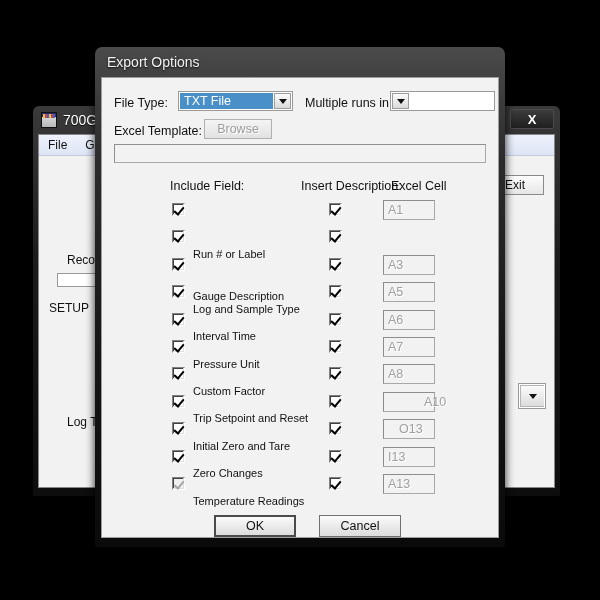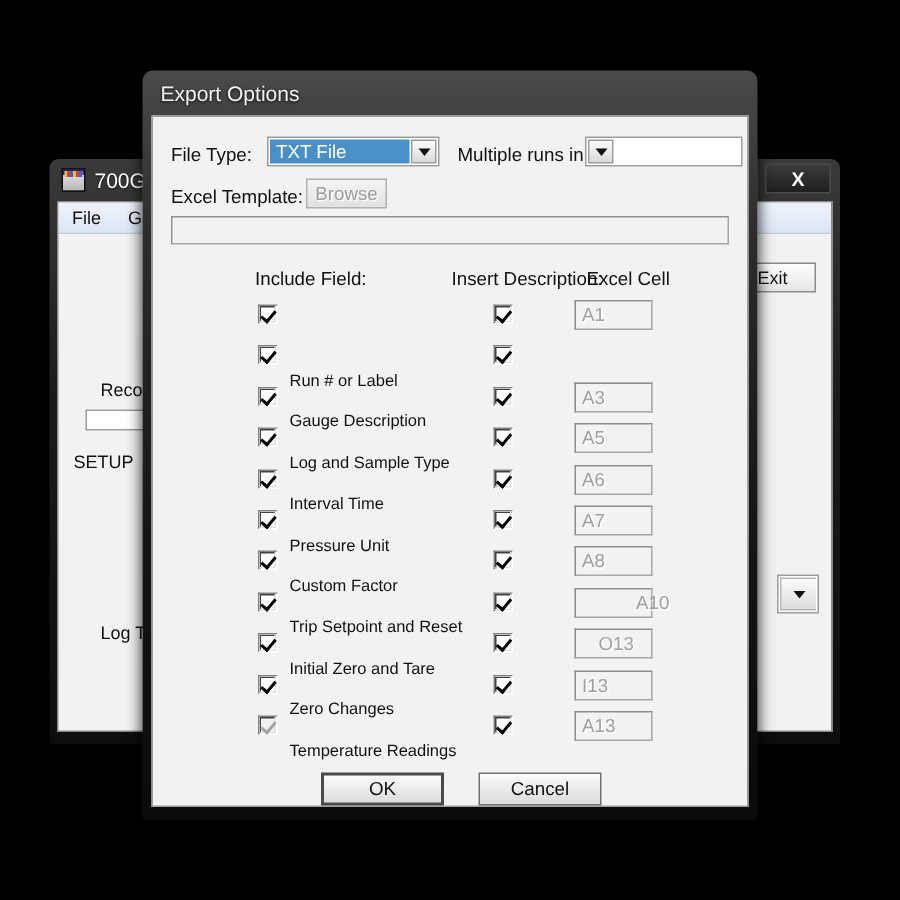--- a/index.html
+++ b/index.html
@@ -408,21 +408,21 @@
       </div>
 
       <div class="dlg-label" style="left:203px; top:18px;">Multiple runs in:</div>
       <div class="combo" style="left:288px; top:13px; width:105px;">
         <span class="combo-btn">
             <span class="arrow-dn"></span>
           </span>
       </div>
 
       <div class="dlg-label" style="left:12px; top:46px;">Excel Template:</div>
-      <div class="btn-browse" style="left:102px; top:41px; width:54px;">Browse</div>
+      <div class="btn-browse" style="left:102px; top:41px; width:68px;">Browse</div>
 
       <div class="text-wide" style="left:12px; top:66px; right:12px;" title=""></div>
 
       <div class="dlg-label" style="left:68px; top:101px;">Include Field:</div>
       <div class="dlg-label" style="left:199px; top:101px;">Insert Description:</div>
       <div class="dlg-label" style="left:289px; top:101px;">Excel Cell</div>
 
       <div id="rows-container">
           <div class="chk-row" style="top: 124px;">
             <div class="chkbox" style="left: 70px; top: 1px;">
@@ -431,21 +431,21 @@
             <span class="chk-label" style="left: 91px; top: 1px;">Run # or Label</span>
             <div class="chkbox" style="left: 227px; top: 1px;">
               <span class="chkmark"></span>
             </div>
             <div class="cell-box" style="left: 281px; top: -2px;">A1</div>
           </div>
           <div class="chk-row" style="top: 151.4px;">
             <div class="chkbox" style="left: 70px; top: 1px;">
               <span class="chkmark"></span>
             </div>
-            <span class="chk-label" style="left: 91px; top: 1px;">Gauge Description</span>
+            <span class="chk-label" style="left: 91px; top: 16px;">Gauge Description</span>
             <div class="chkbox" style="left: 227px; top: 1px;">
               <span class="chkmark"></span>
             </div>
             <div class="cell-box" style="left: 281px; top: -2px; margin-top: 28px;">A2</div>
           </div>
           <div class="chk-row" style="top: 178.8px;">
             <div class="chkbox" style="left: 70px; top: 1px;">
               <span class="chkmark"></span>
             </div>
             <span class="chk-label" style="left: 91px; top: 1px;">Log and Sample Type</span>

